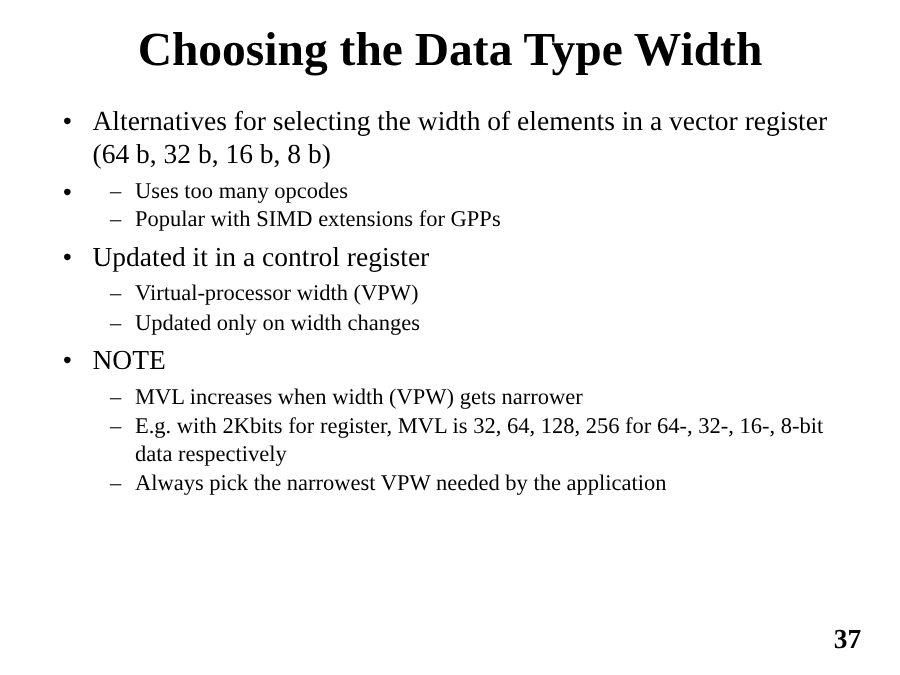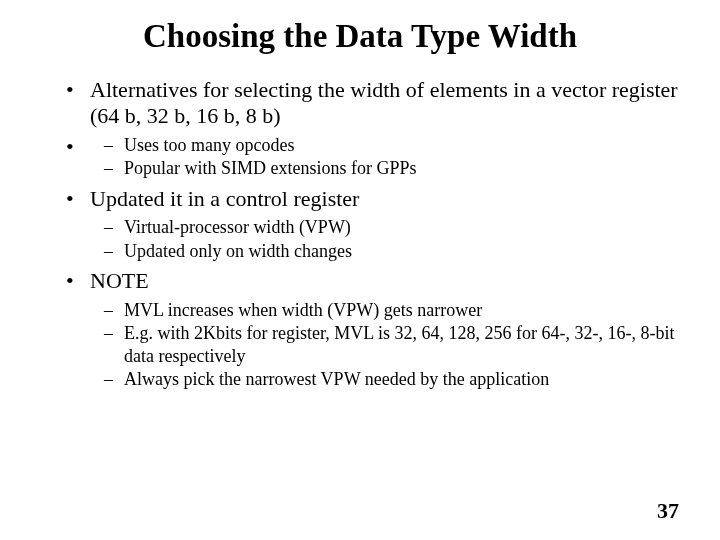--- a/index.html
+++ b/index.html
@@ -7,34 +7,33 @@
     width: 720px;
     height: 540px;
     background: #ffffff;
     font-family: "Times New Roman", Times, serif;
     color: #000;
     position: relative;
     padding: 18px 30px 0 30px;
   }
   .title {
     text-align: center;
-    font-size: 33px;
+    font-size: 38px;
     font-weight: bold;
     margin-bottom: 22px;
   }
   ul.top {
     list-style: none;
     padding-left: 44px;
   }
   ul.top > li {
     position: relative;
     font-size: 22px;
     line-height: 1.2;
     margin-bottom: 2px;
-    margin-left: 16px;
   }
   ul.top > li::before {
     content: "•";
     position: absolute;
     left: -24px;
     top: 0;
     font-size: 22px;
   }
   ul.sub {
     list-style: none;
@@ -49,21 +48,21 @@
     margin-bottom: 1px;
   }
   ul.sub > li::before {
     content: "–";
     position: absolute;
     left: -20px;
     top: 0;
   }
   .pagenum {
     position: absolute;
-    right: 41px;
+    right: 31px;
     bottom: 16px;
     font-size: 22px;
     font-weight: bold;
   }
 </style>
 </head>
 <body>
 
 <h1 class="title">Choosing the Data Type Width</h1>
 

